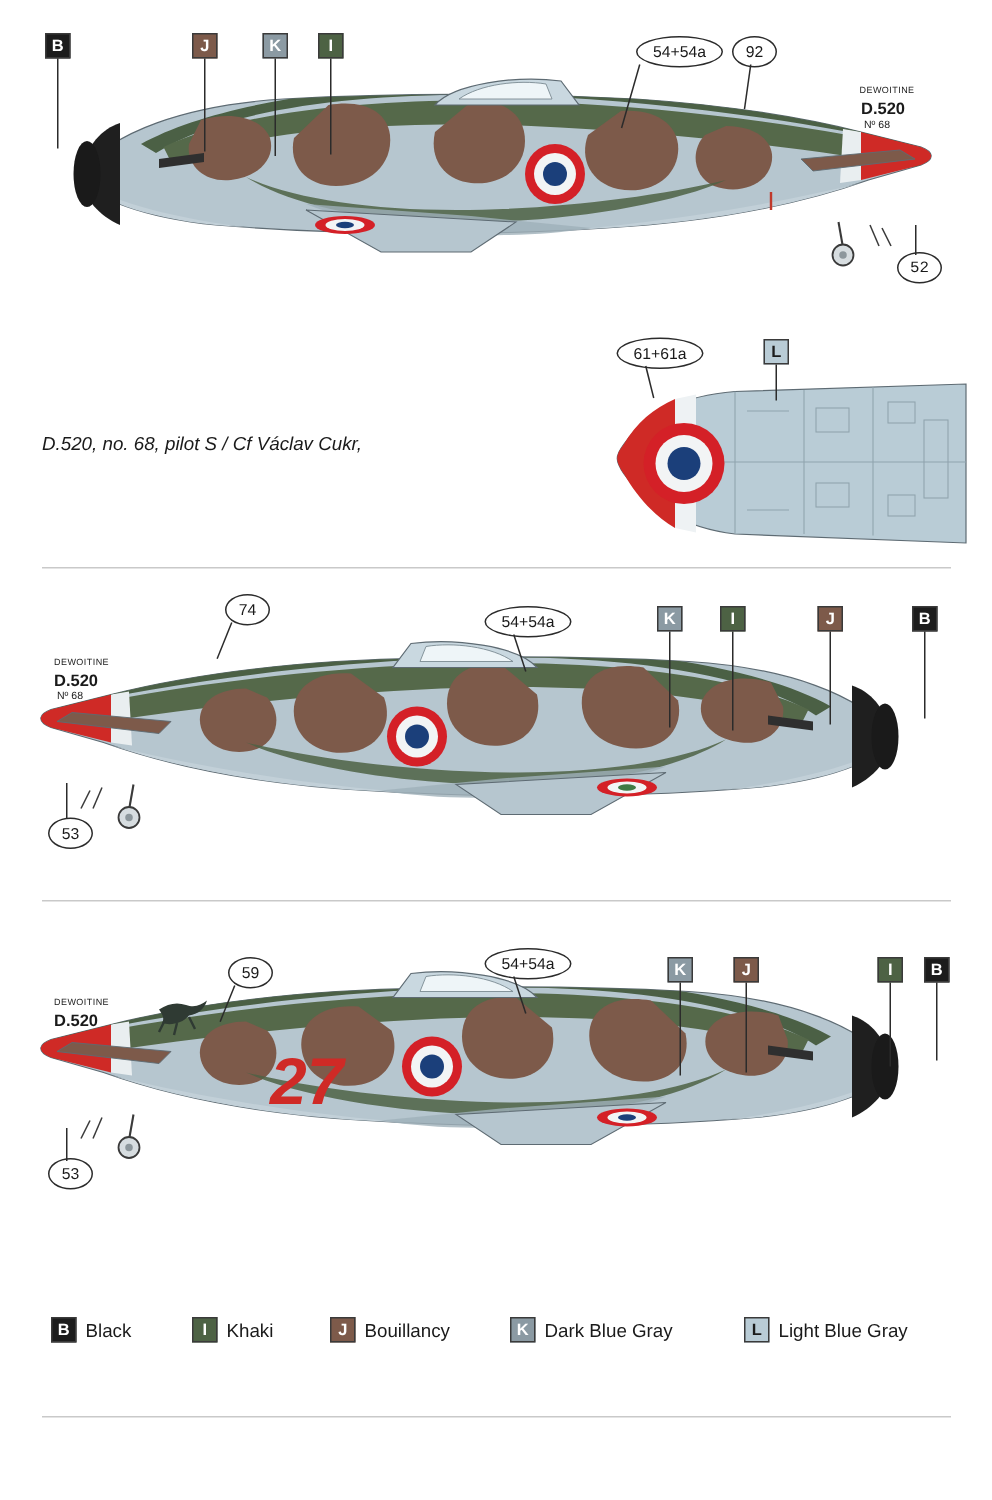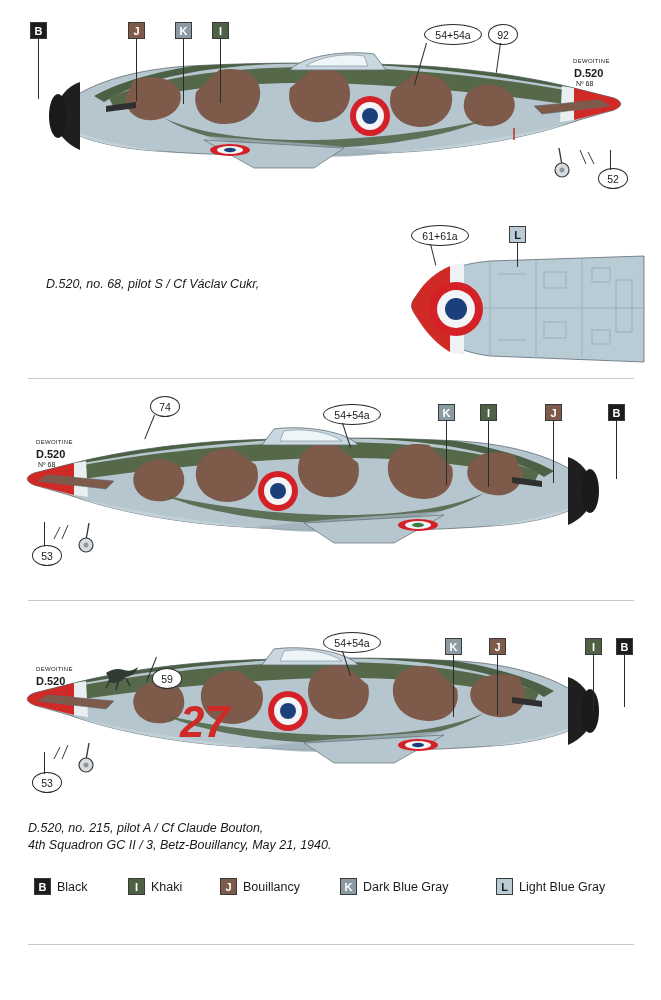--- a/index.html
+++ b/index.html
@@ -165,24 +165,24 @@
 
   <div class="callout khaki" style="left:212px;top:22px;">I</div>
   <div class="leader" style="left:220px;top:39px;height:64px;"></div>
 
   <div class="oval" style="left:424px;top:24px;width:56px;height:19px;">54+54a</div>
   <div class="leader" style="left:426px;top:43px;height:44px;transform:rotate(16deg);transform-origin:top;"></div>
 
   <div class="oval" style="left:488px;top:24px;width:28px;height:19px;">92</div>
   <div class="leader" style="left:500px;top:43px;height:30px;transform:rotate(8deg);transform-origin:top;"></div>
 
-  <div class="oval" style="left:598px;top:168px;width:28px;height:19px;">52</div>
+  <div class="oval" style="left:598px;top:168px;width:28px;height:19px;font-family:Liberation Mono, monospace;">52</div>
   <div class="leader" style="left:610px;top:150px;height:20px;"></div>
 
-  <div class="caption" style="left:28px;top:276px;margin-left:18px;">
+  <div class="caption" style="left:28px;top:288px;">
     <div>D.520, no. 68, pilot S / Cf Václav Cukr,</div>
   </div>
 
   <div class="plane" style="left:386px;top:244px;">
     <svg width="262" height="130" viewBox="0 0 262 130">
       <path d="M30,52 C46,30 70,20 104,17 L258,12 L258,118 L104,112
                C70,108 44,92 30,72 C24,63 24,60 30,52 Z" fill="#b9ccd6" stroke="#5e6b73" stroke-width="0.8"></path>
 
       <path d="M30,52 C38,38 50,28 64,22 L64,108 C50,100 38,86 30,72 C24,63 24,60 30,52 Z" fill="#cf2a26"></path>
 
@@ -372,45 +372,41 @@
       <line x1="54" y1="125" x2="48" y2="139" stroke="#3a3a3a" stroke-width="1"></line>
       <line x1="46" y1="127" x2="40" y2="139" stroke="#3a3a3a" stroke-width="1"></line>
     </svg>
   </div>
 
   <div class="abs" style="left:36px;top:666px;font-size:6px;letter-spacing:.3px;">DEWOITINE</div>
   <div class="abs" style="left:36px;top:675px;font-size:11px;font-weight:bold;">D.520</div>
 
   <div class="abs" style="left:180px;top:700px;font-size:44px;font-weight:bold;font-style:italic;color:#cf2a26;line-height:44px;">27</div>
 
-  <div class="oval" style="left:152px;top:668px;width:28px;height:19px;">59</div>
+  <div class="oval" style="left:152px;top:638px;width:28px;height:19px;">59</div>
   <div class="leader" style="left:156px;top:657px;height:26px;transform:rotate(22deg);transform-origin:top;"></div>
 
   <div class="oval" style="left:323px;top:632px;width:56px;height:19px;">54+54a</div>
   <div class="leader" style="left:342px;top:651px;height:26px;transform:rotate(-18deg);transform-origin:top;"></div>
 
   <div class="callout dbg" style="left:445px;top:638px;">K</div>
   <div class="leader" style="left:453px;top:655px;height:62px;"></div>
 
   <div class="callout choc" style="left:489px;top:638px;">J</div>
   <div class="leader" style="left:497px;top:655px;height:60px;"></div>
 
   <div class="callout khaki" style="left:585px;top:638px;">I</div>
   <div class="leader" style="left:593px;top:655px;height:56px;"></div>
 
   <div class="callout black" style="left:616px;top:638px;">B</div>
   <div class="leader" style="left:624px;top:655px;height:52px;"></div>
 
   <div class="oval" style="left:32px;top:772px;width:28px;height:19px;">53</div>
   <div class="leader" style="left:44px;top:752px;height:22px;"></div>
 
-  <div class="caption" style="left:28px;top:820px;">
-    <div>D.520, no. 215, pilot A / Cf Claude Bouton,</div>
-    <div>4th Squadron GC II / 3, Betz-Bouillancy, May 21, 1940.</div>
-  </div>
 
   <div class="legend">
     <div class="legend-item" style="left:4px;top:0;">
       <span class="legend-chip" style="background:#1c1c1c;">B</span>
       <span>Black</span>
     </div>
     <div class="legend-item" style="left:98px;top:0;">
       <span class="legend-chip" style="background:#4d6244;">I</span>
       <span>Khaki</span>
     </div>

